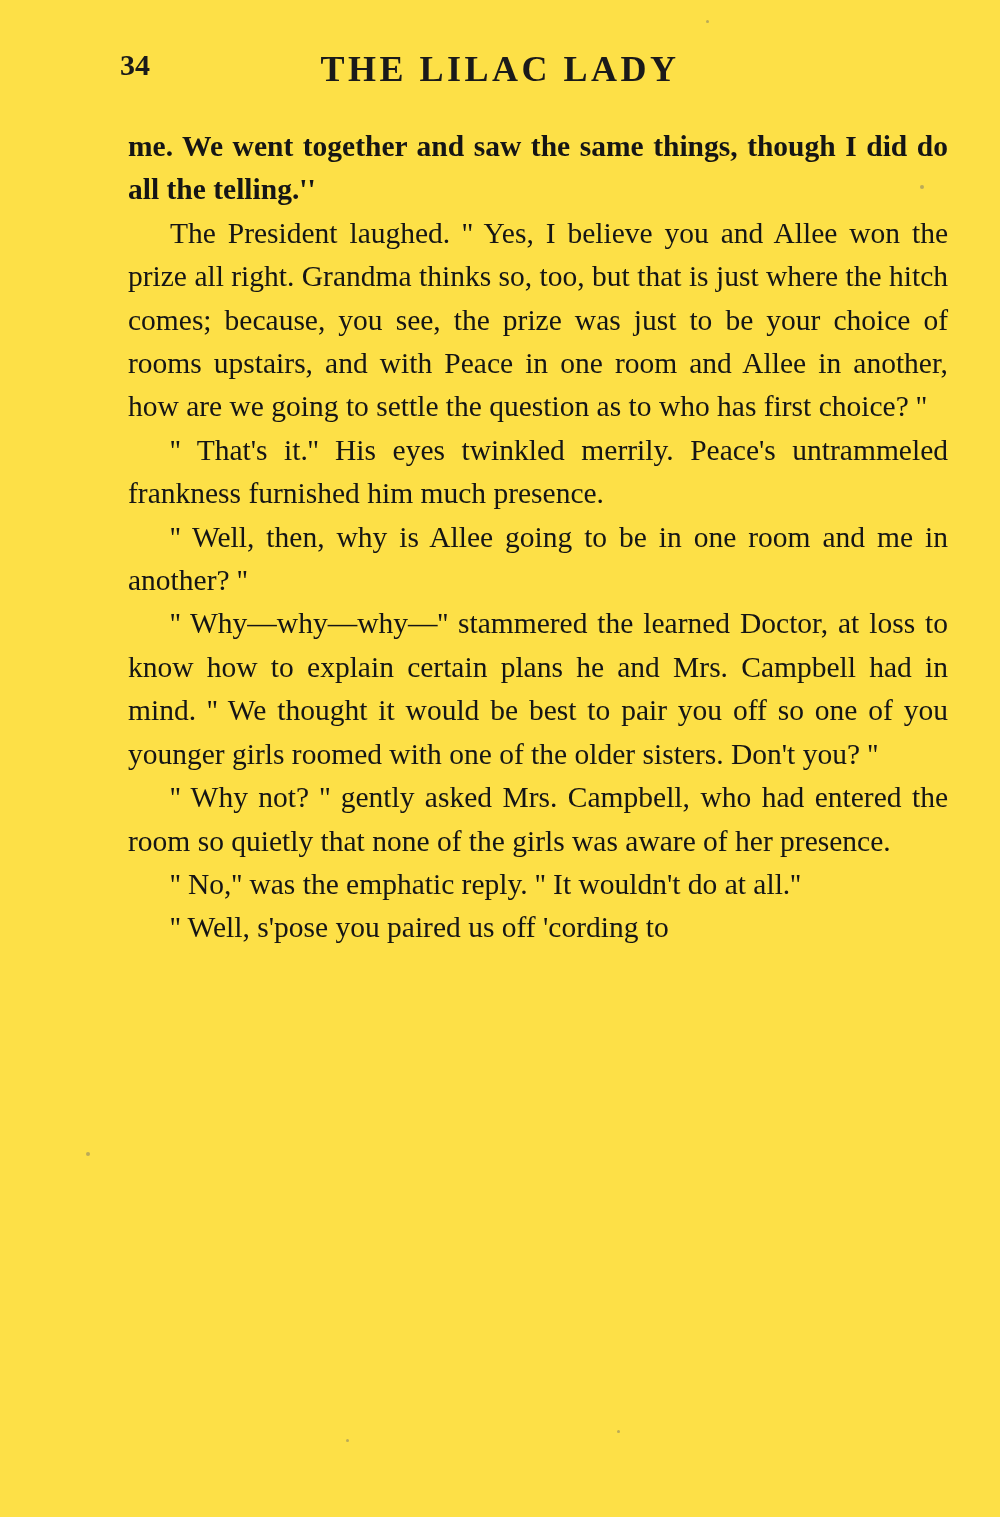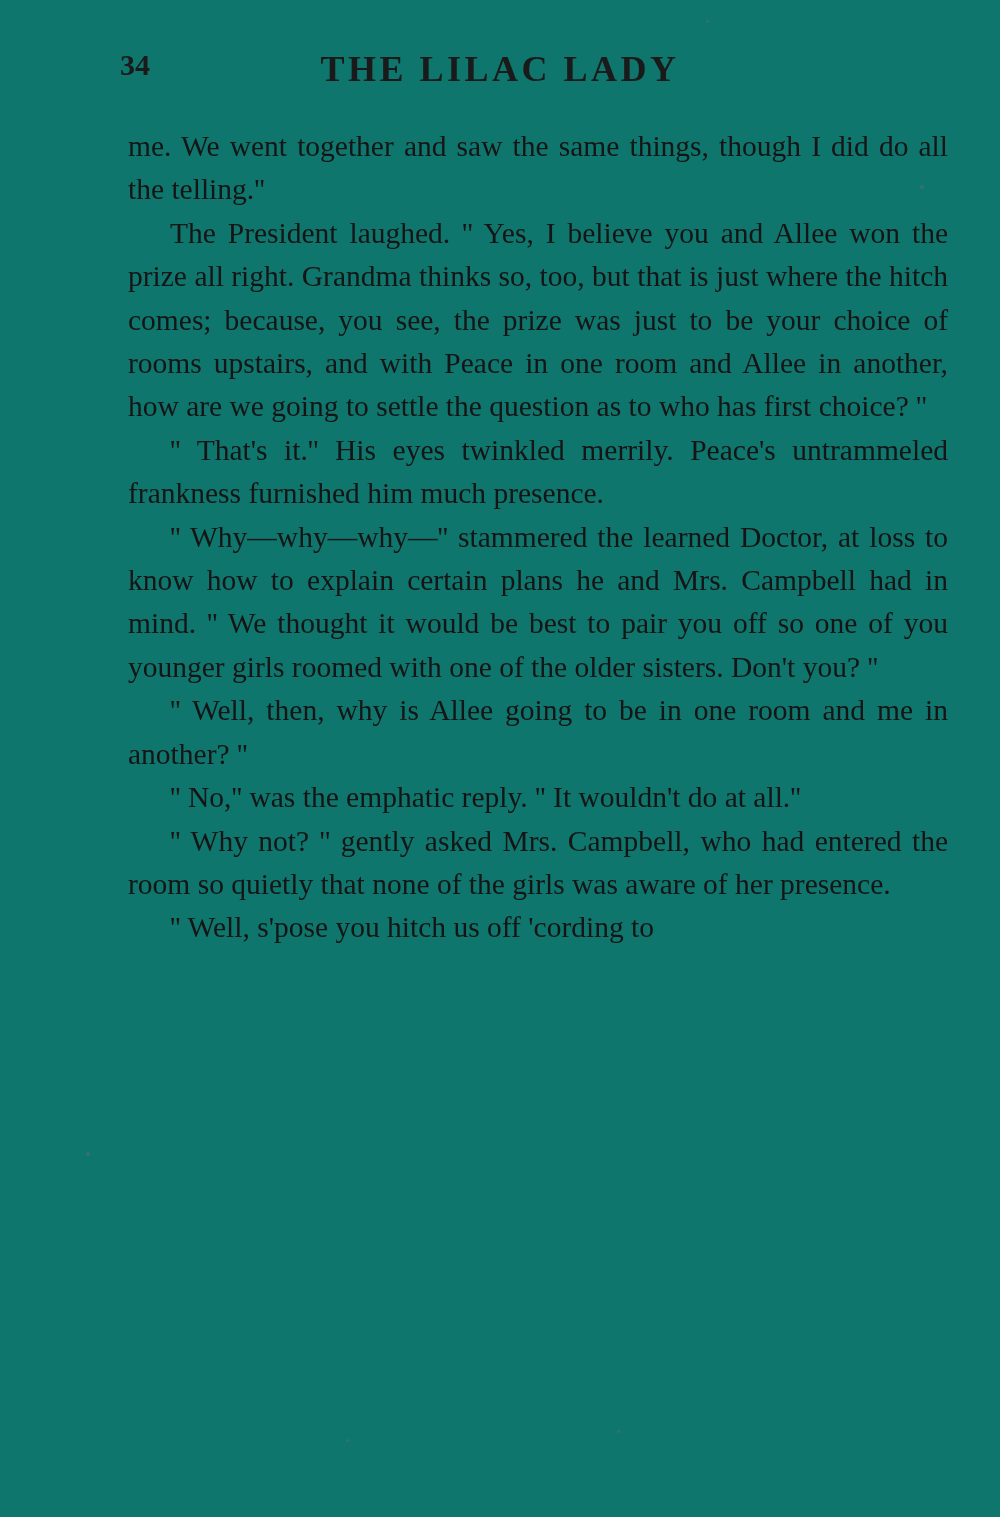--- a/index.html
+++ b/index.html
@@ -13,21 +13,21 @@
     position: relative;
     font-family: "Liberation Serif", serif;
     color: #111111;
     overflow: hidden;
   }
   .page {
     position: absolute;
     left: 0; top: 0;
     width: 1000px;
     height: 1517px;
-    background: #0f766e;
+    background: #fde047;
   }
   .header {
     position: absolute;
     top: 48px;
     left: 120px;
     width: 760px;
     height: 40px;
   }
   .folio {
     position: absolute;
@@ -59,20 +59,21 @@
     color: #151515;
     text-align: justify;
     text-justify: inter-word;
   }
   .body-text p {
     margin: 0;
     text-indent: 42px;
   }
   .body-text p.noindent {
     text-indent: 0;
+    font-weight: bold;
   }
   
   .speck {
     position: absolute;
     background: #6b6b6b;
     border-radius: 50%;
     opacity: 0.45;
   }
 </style>
 </head>
@@ -82,25 +83,25 @@
 
   <div class="header">
     <div class="folio">34</div>
     <div class="running-title">THE LILAC LADY</div>
   </div>
 
   <div class="body-text">
     <p class="noindent">me.  We went together and saw the same things, though I did do all the telling.''</p>
     <p>The President laughed.  '' Yes, I believe you and Allee won the prize all right. Grandma thinks so, too, but that is just where the hitch comes; because, you see, the prize was just to be your choice of rooms upstairs, and with Peace in one room and Allee in another, how are we going to settle the question as to who has first choice? ''</p>
     <p>'' That's it.''   His eyes twinkled merrily. Peace's untrammeled frankness furnished him much presence.</p>
+    <p>'' Well, then, why is Allee going to be in one room and me in another? ''</p>
     <p>'' Why—why—why—'' stammered the learned Doctor, at loss to know how to explain certain plans he and Mrs. Campbell had in mind.  '' We thought it would be best to pair you off so one of you younger girls roomed with one of the older sisters.  Don't you? ''</p>
-    <p>'' Well, then, why is Allee going to be in one room and me in another? ''</p>
+    <p>'' Why not? ''  gently asked Mrs. Campbell, who had entered the room so quietly that none of the girls was aware of her presence.</p>
     <p>'' No,'' was the emphatic reply.  '' It wouldn't do at all.''</p>
-    <p>'' Why not? ''  gently asked Mrs. Campbell, who had entered the room so quietly that none of the girls was aware of her presence.</p>
-    <p>'' Well, s'pose you hitch us off 'cording to</p>
+    <p>'' Well, s'pose you paired us off 'cording to</p>
   </div>
 
   <span class="speck" style="left:920px; top:185px; width:4px; height:4px;"></span>
   <span class="speck" style="left:86px; top:1152px; width:4px; height:4px;"></span>
   <span class="speck" style="left:617px; top:1430px; width:3px; height:3px;"></span>
   <span class="speck" style="left:346px; top:1439px; width:3px; height:3px;"></span>
   <span class="speck" style="left:706px; top:20px; width:3px; height:3px;"></span>
 </div>
 
 </body></html>

